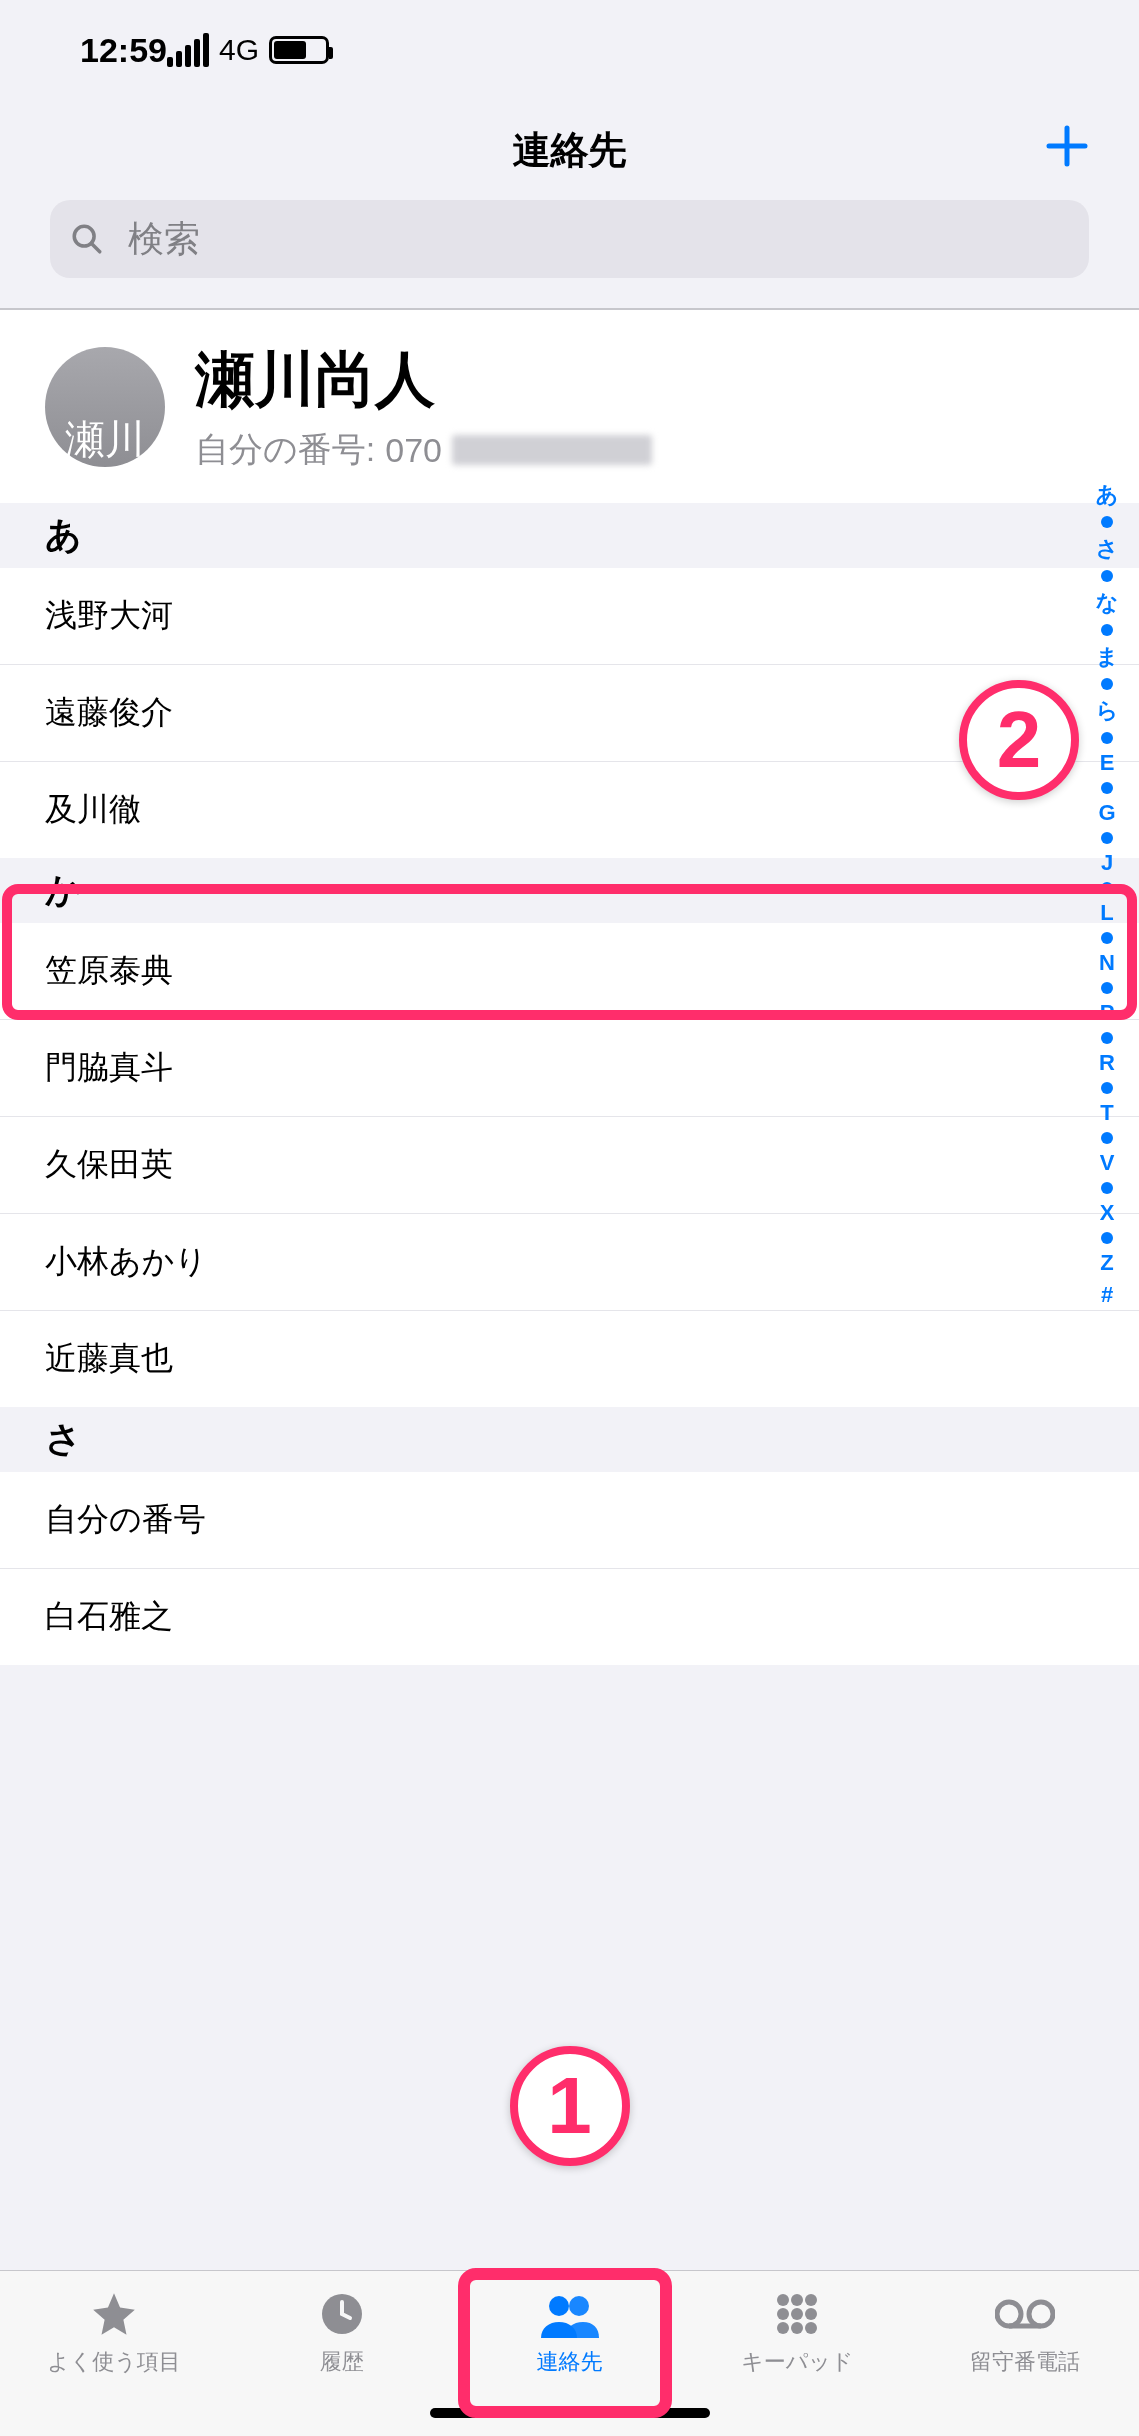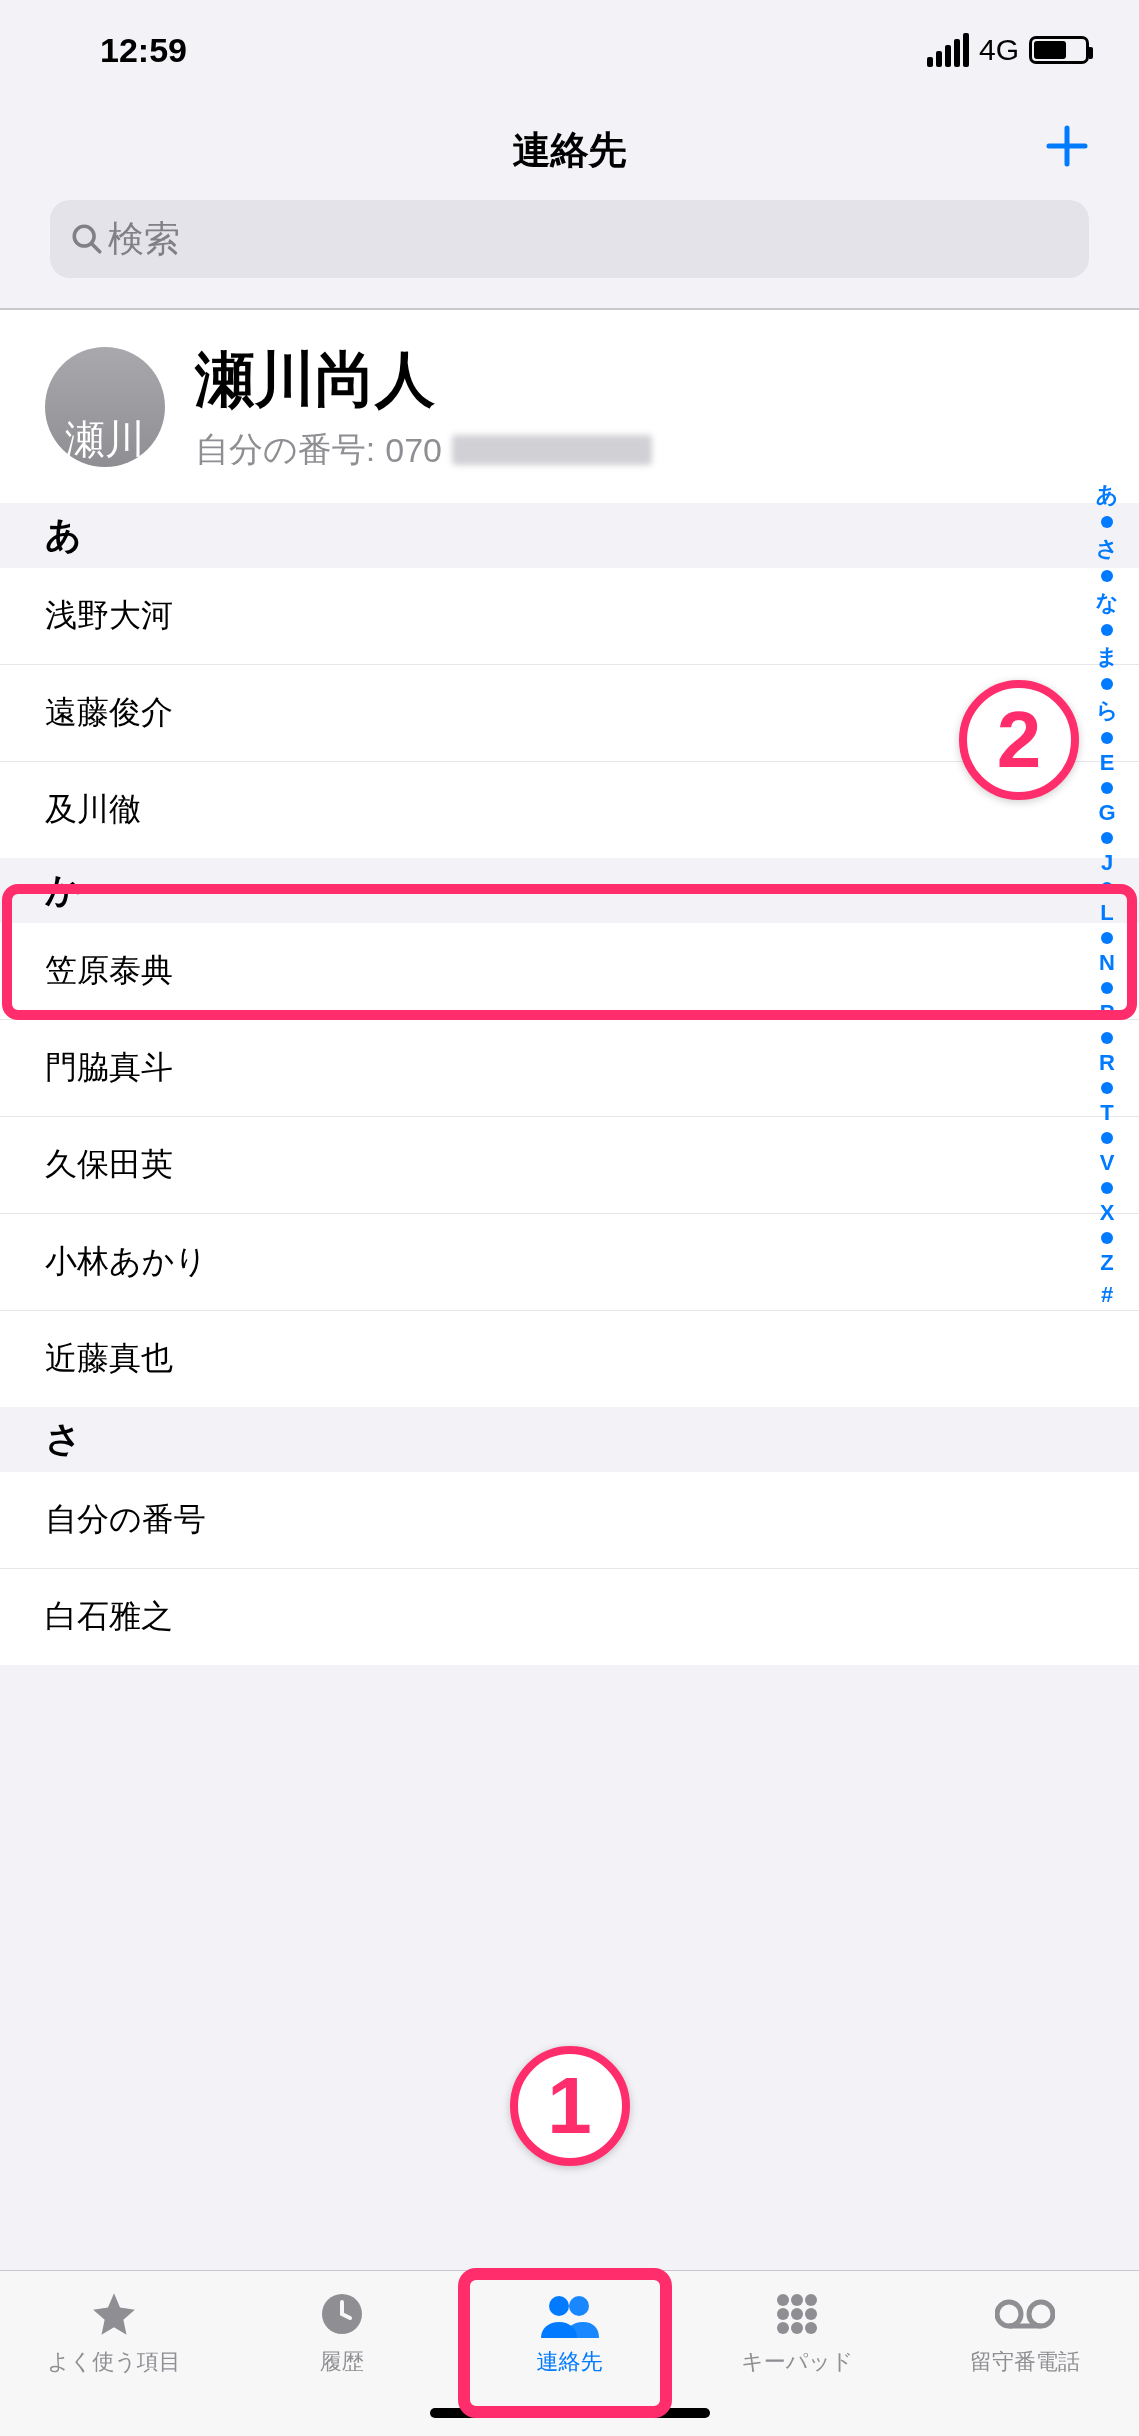--- a/index.html
+++ b/index.html
@@ -1,20 +1,20 @@
 <!DOCTYPE html>
 <html><head>
 <meta charset="utf-8">
 <style>
   * { box-sizing: border-box; margin: 0; padding: 0; }
   html, body { width: 1139px; height: 2436px; font-family: -apple-system, "Hiragino Sans", sans-serif; background: #f2f2f7; overflow: hidden; }
   .screen { width: 1139px; height: 2436px; position: relative; background: #f2f2f7; }
 
   
-  .status-bar { height: 100px; display: flex; justify-content: space-between; align-items: center; padding: 0 50px; font-size: 34px; font-weight: 600; margin-left: 20px; }
+  .status-bar { height: 100px; display: flex; align-items: center; padding: 0 50px; font-size: 34px; font-weight: 600; }
   .status-left { padding-left: 30px; }
   .status-right { display: flex; align-items: center; gap: 10px; }
   .signal-bars { display: flex; align-items: flex-end; gap: 3px; }
   .signal-bars span { width: 6px; background: #000; border-radius: 2px; }
   .signal-bars span:nth-child(1){height:10px}
   .signal-bars span:nth-child(2){height:16px}
   .signal-bars span:nth-child(3){height:22px}
   .signal-bars span:nth-child(4){height:28px}
   .signal-bars span:nth-child(5){height:34px}
   .net-label { font-size: 30px; font-weight: 500; }
@@ -22,21 +22,21 @@
   .battery::after { content:""; position:absolute; right:-7px; top:8px; width:4px; height:12px; background:#000; border-radius:0 2px 2px 0;}
   .battery-fill { position:absolute; left:2px; top:2px; bottom:2px; width:60%; background:#000; border-radius:3px;}
 
   
   .nav-header { height: 100px; display:flex; align-items:center; justify-content:center; position:relative; }
   .nav-title { font-size: 38px; font-weight: 700; }
   .add-btn { position:absolute; right:50px; top:50%; transform:translateY(-50%); color:#007aff; font-size:50px; font-weight:300; line-height:1; }
 
   
   .search-wrap { padding: 0 50px 30px; }
-  .search-box { background:#e4e3ea; border-radius:20px; height:78px; display:flex; align-items:center; padding:0 20px; gap:4px; }
+  .search-box { background:#e4e3ea; border-radius:20px; height:78px; display:flex; align-items:center; padding:0 20px; gap:24px; }
   .search-icon { color:#808085; }
   .search-ph { color:#808085; font-size:36px; }
 
   
   .hard-sep { height:2px; background:#c7c7cc; }
 
   
   .my-card { background:#fff; display:flex; align-items:center; padding:30px 45px; gap:30px; }
   .avatar { width:120px; height:120px; border-radius:60px; background:linear-gradient(#a8a8ad,#8e8e93); display:flex; align-items:flex-end; justify-content:center; color:#fff; font-size:40px; font-weight:500;}
   .my-name { font-size:60px; font-weight:700; }

